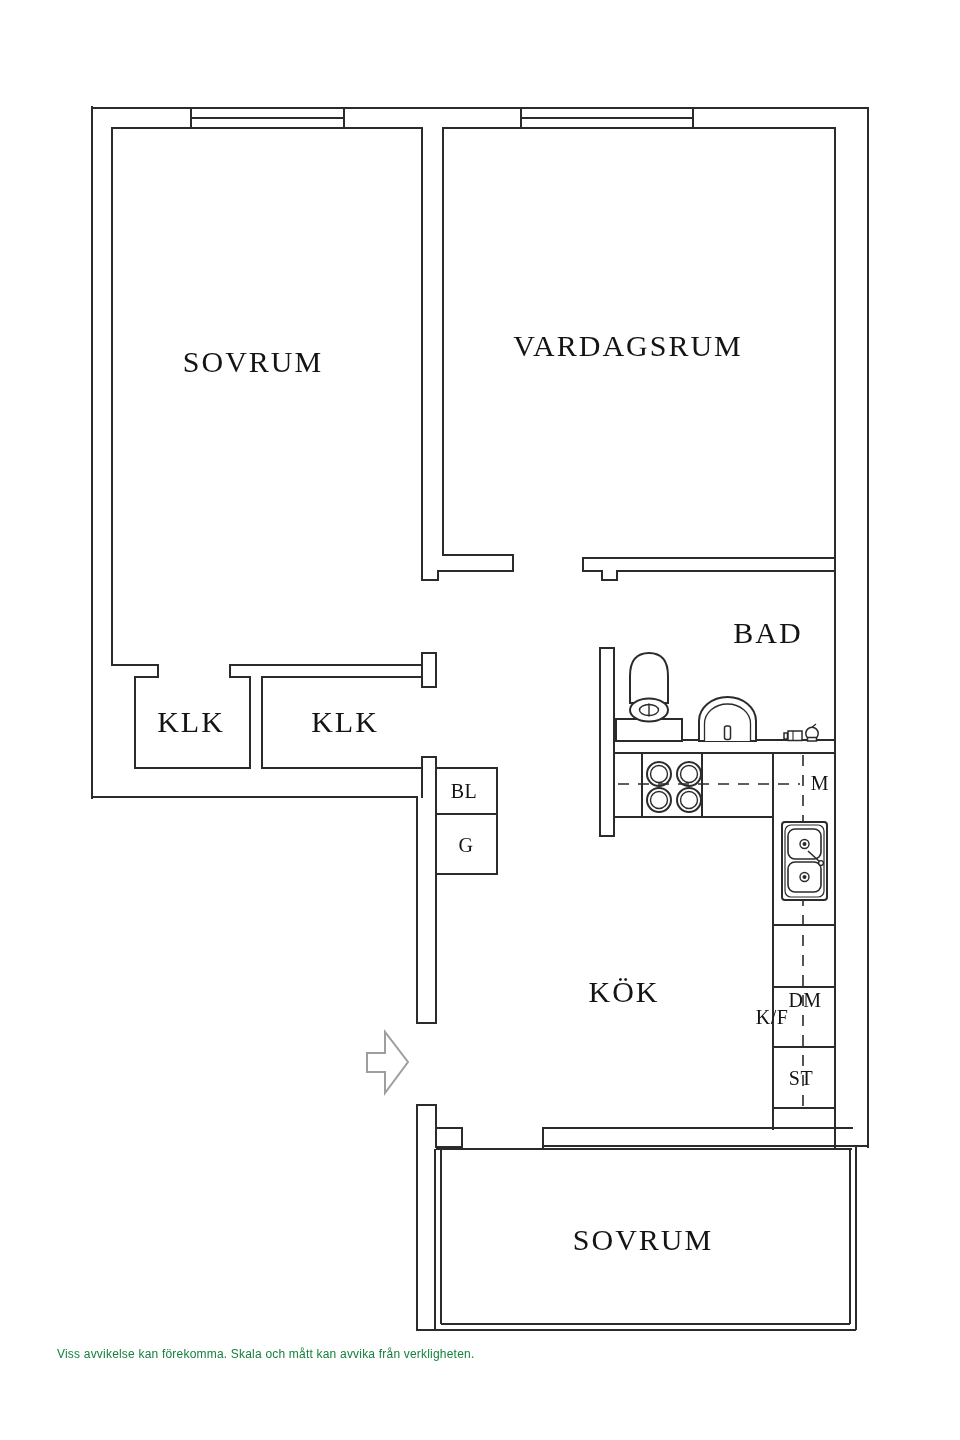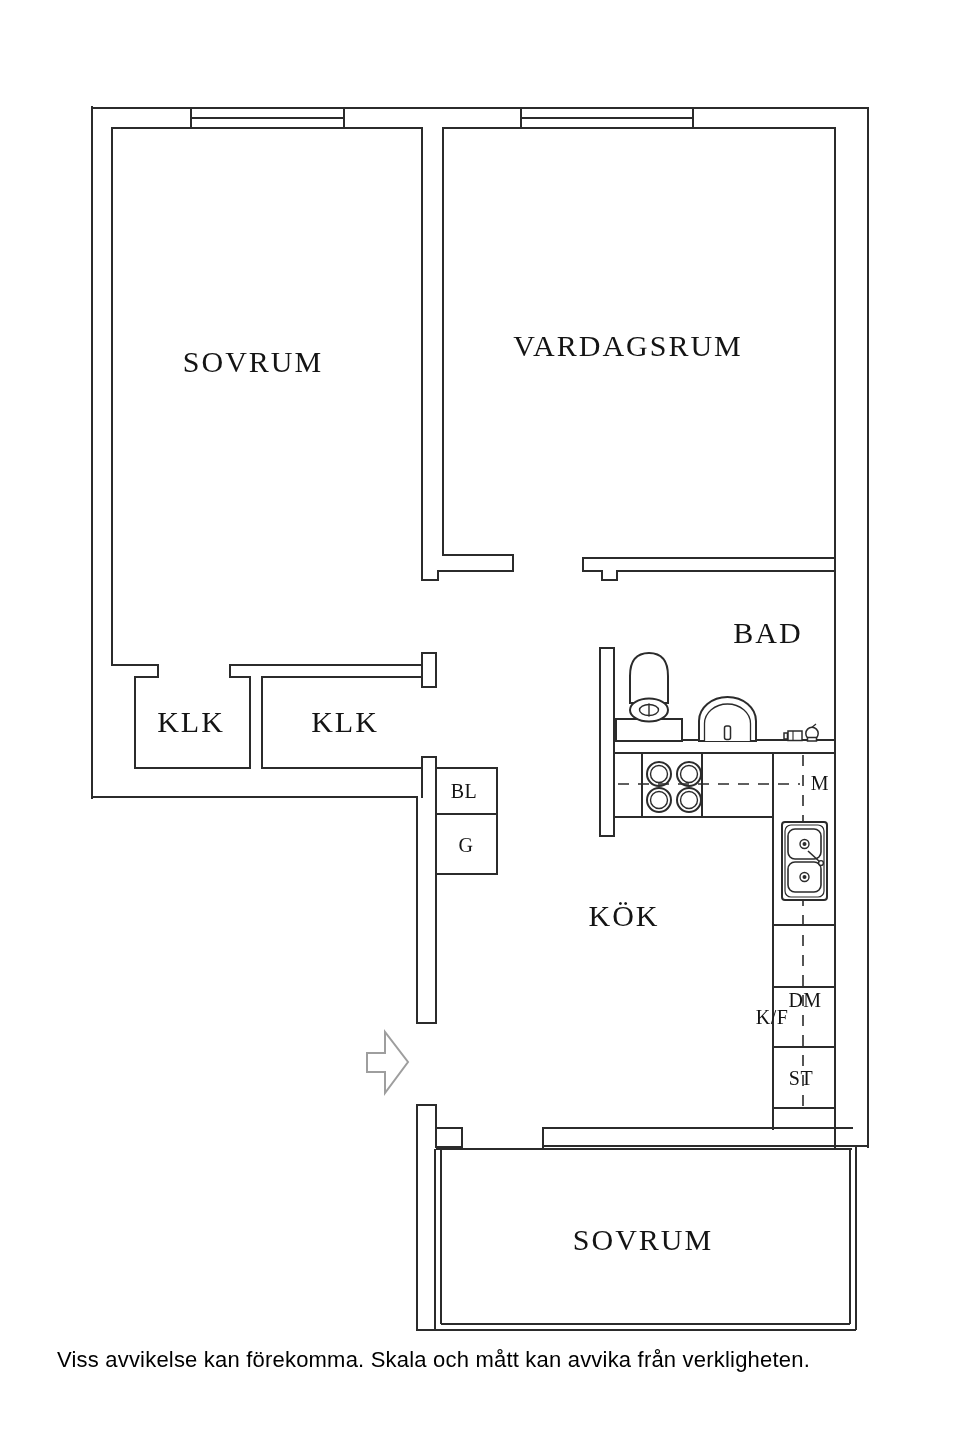--- a/index.html
+++ b/index.html
@@ -31,22 +31,22 @@
     transform:translate(-50%,-50%);
     font-size:20px;
     letter-spacing:0.5px;
     white-space:nowrap;
     color:var(--text);
   }
   .disclaimer{
     position:absolute;
     left:57px;top:1347px;
     font-family:"Liberation Sans","DejaVu Sans",sans-serif;
-    font-size:22px;
-    color:#000000;
+    font-size:12px;
+    color:#15803d;
     letter-spacing:0.2px;
   }
   svg line, svg path, svg rect, svg circle, svg ellipse{stroke:var(--line);}
 </style>
 </head>
 <body>
 
 <div class="canvas">
 
   <svg class="plan-svg" width="960" height="1440" viewBox="0 0 960 1440" fill="none" stroke-width="2">
@@ -210,21 +210,21 @@
     <g>
       <polygon points="367,1053 385,1053 385,1032 408,1062 385,1093 385,1072 367,1072" fill="#ffffff" stroke="var(--arrow)" stroke-width="2" stroke-linejoin="miter"></polygon>
     </g>
   </svg>
 
   <div class="room-label" style="left:253px;top:362px;">SOVRUM</div>
   <div class="room-label" style="left:628px;top:346px;">VARDAGSRUM</div>
   <div class="room-label" style="left:727px;top:633px;margin-left:41px;">BAD</div>
   <div class="room-label" style="left:191px;top:722px;">KLK</div>
   <div class="room-label" style="left:345px;top:722px;">KLK</div>
-  <div class="room-label" style="left:624px;top:916px;">KÖK</div>
+  <div class="room-label" style="left:624px;top:992px;">KÖK</div>
   <div class="room-label" style="left:643px;top:1240px;">SOVRUM</div>
 
   <div class="small-label" style="left:464px;top:791px;">BL</div>
   <div class="small-label" style="left:466px;top:845px;">G</div>
   <div class="small-label" style="left:820px;top:783px;">M</div>
   <div class="small-label" style="left:805px;top:1000px;">DM</div>
   <div class="small-label" style="left:772px;top:1017px;">K/F</div>
   <div class="small-label" style="left:801px;top:1078px;">ST</div>
 
   <div class="disclaimer">Viss avvikelse kan förekomma. Skala och mått kan avvika från verkligheten.</div>

